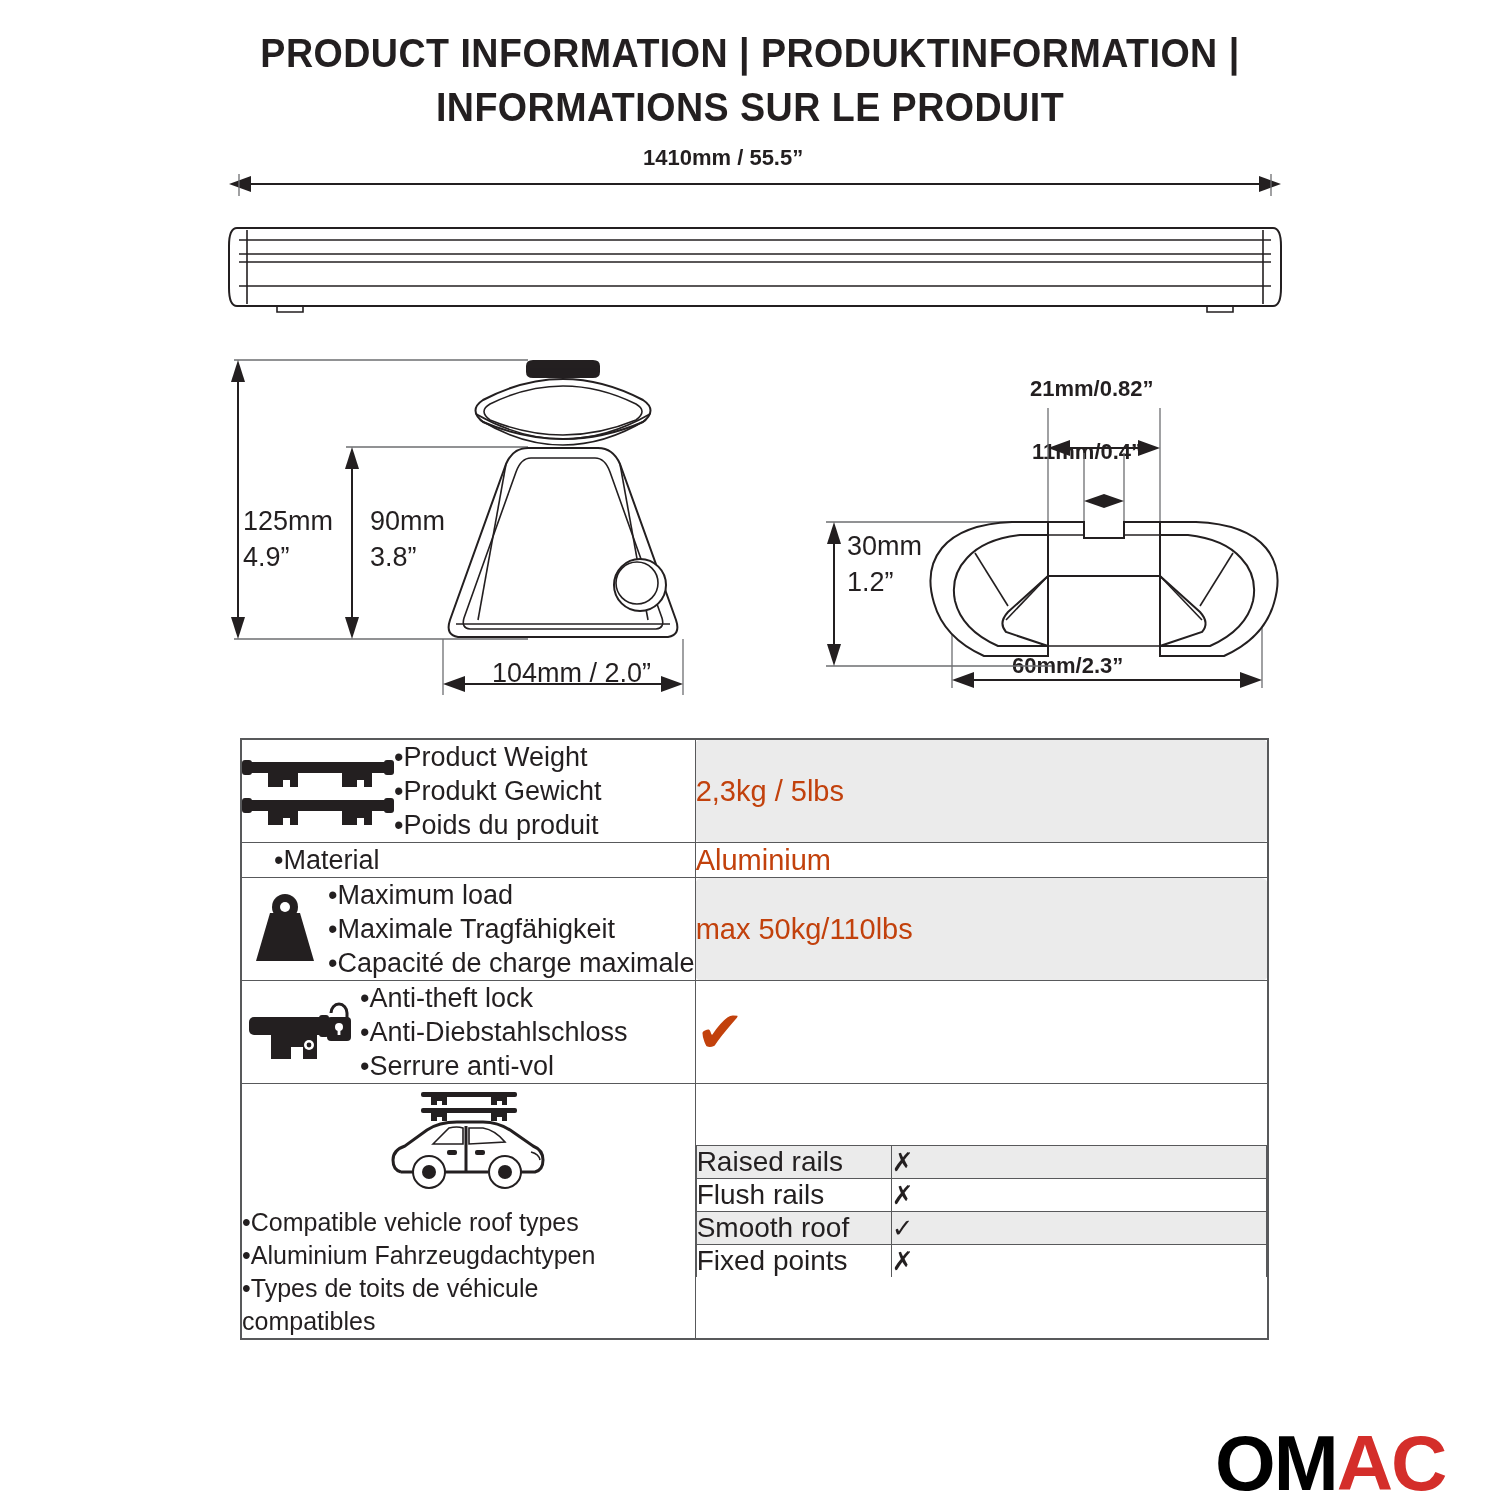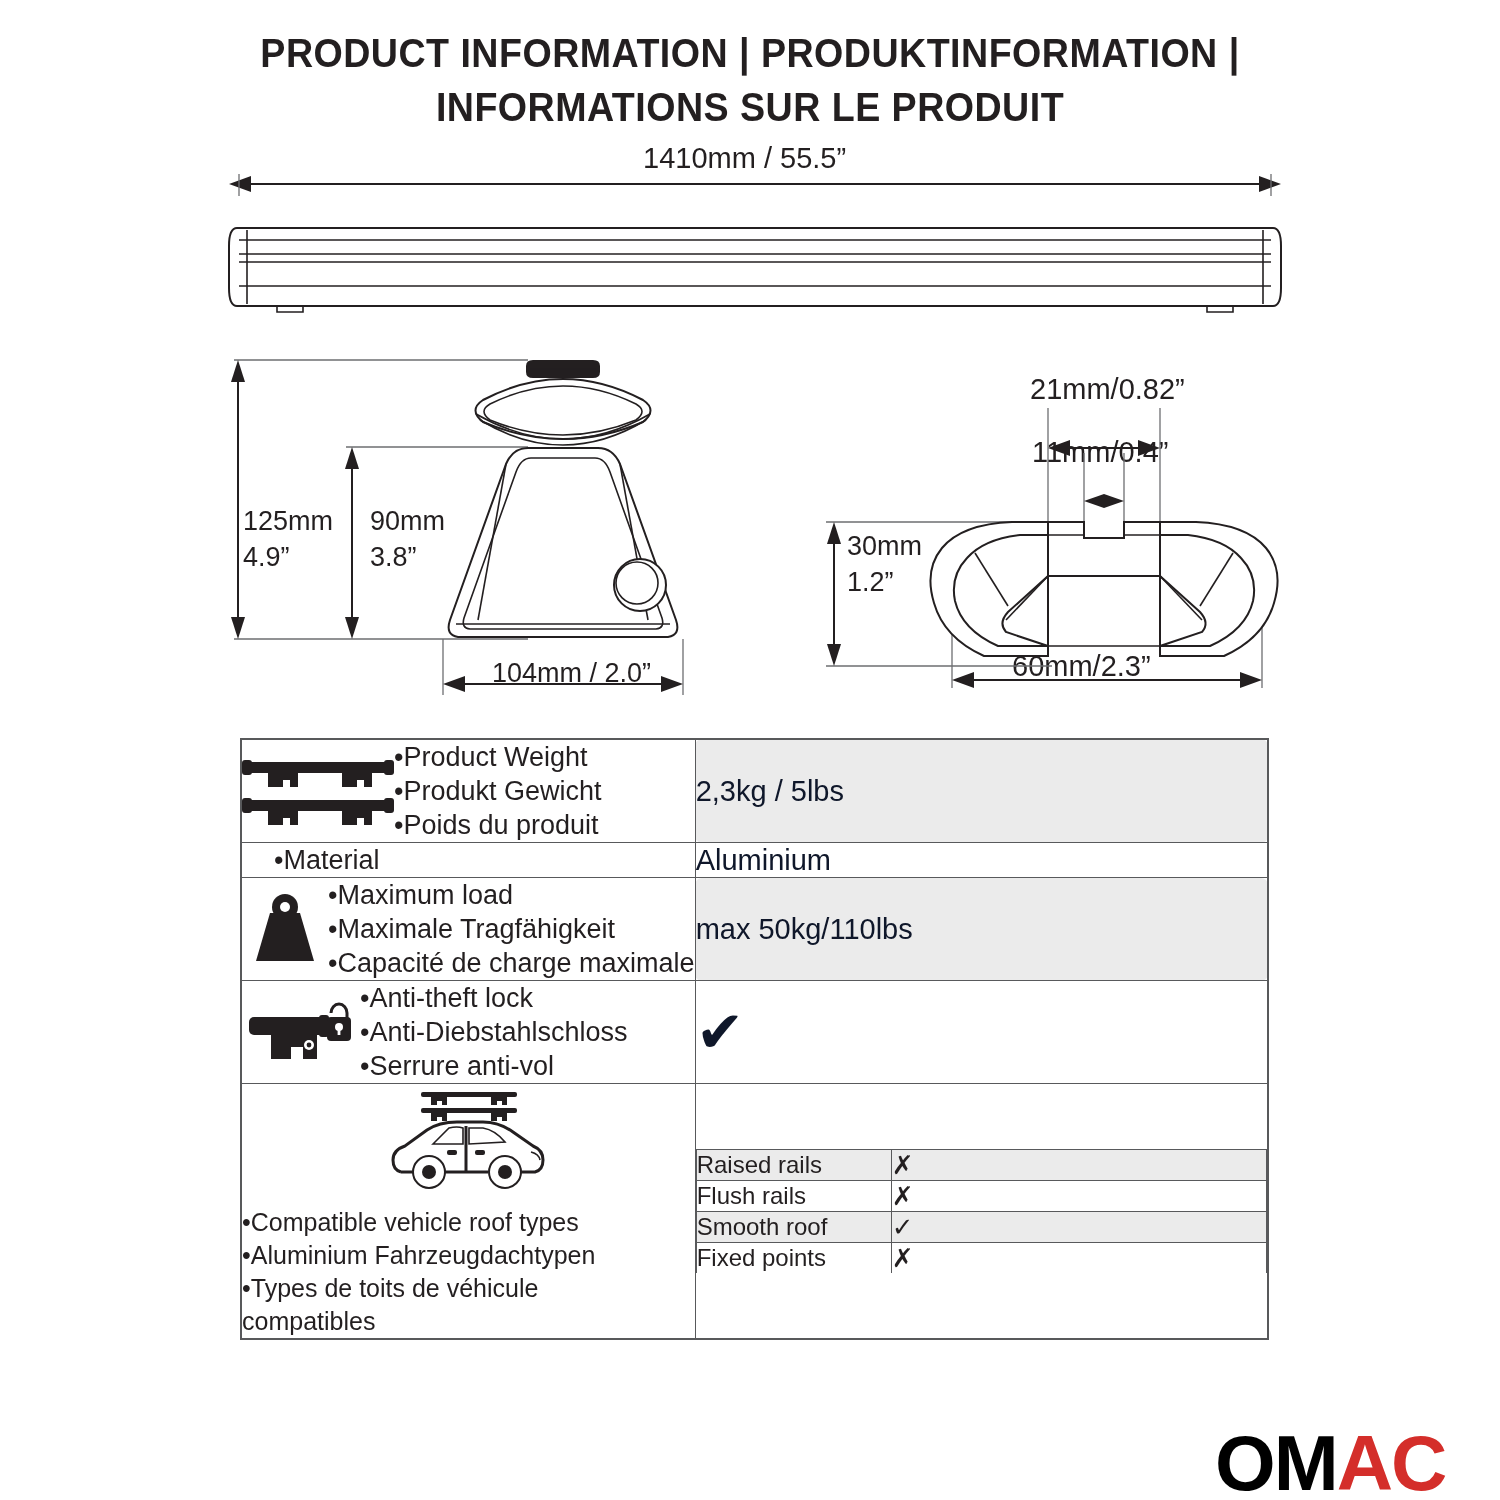--- a/index.html
+++ b/index.html
@@ -28,21 +28,21 @@
   }
 
   
   .dim {
     position: absolute;
     font-size: 27px;
     color: #231f20;
     white-space: pre-line;
     line-height: 36px;
   }
-  .dim.big { font-size: 29px; }
+  .dim.big { font-size: 22px; font-weight: bold; }
 
   
   svg.draw { position: absolute; overflow: visible; }
   .ln { fill: none; stroke: #231f20; stroke-width: 2; }
   .ln-thin { fill: none; stroke: #231f20; stroke-width: 1.6; }
   .ln-thick { fill: none; stroke: #231f20; stroke-width: 3; }
   .ext { fill: none; stroke: #6d6e71; stroke-width: 1.3; }
   .fillw { fill: #ffffff; stroke: #231f20; stroke-width: 2; }
   .fillk { fill: #231f20; stroke: none; }
 
@@ -55,31 +55,31 @@
     border-collapse: collapse;
     background: #fff;
   }
   #spec-table td {
     border: 1.6px solid #58595b;
     vertical-align: middle;
     padding: 0;
   }
   .shade { background: #ebebeb; }
   .label-cell { width: 453px; padding: 10px 6px 10px 14px; }
-  .value-cell { padding: 10px 0 10px 26px; font-size: 29px; color: #0f172a; border-radius: 7px; }
+  .value-cell { padding: 10px 0 10px 26px; font-size: 29px; color: #c2410c; border-radius: 7px; }
   .label-flex { display: flex; align-items: center; }
   .bullets { font-size: 27px; line-height: 34px; color: #231f20; }
   .bullets div { white-space: nowrap; }
   .icon-box { flex: 0 0 auto; display: flex; align-items: center; justify-content: center; }
 
   .sub-table { width: 100%; border-collapse: collapse; }
   .sub-table td { border: 1.6px solid #58595b; }
   .sub-table td.first { border-left: none; }
   .sub-table td.rightmost { border-right: none; }
-  .sub-name { width: 195px; padding: 18px 0 18px 18px; font-size: 24px; }
+  .sub-name { width: 195px; padding: 18px 0 18px 18px; font-size: 28px; }
   .sub-mark { padding: 18px 0 18px 20px; font-size: 26px; font-weight: bold; }
   .mark-x { font-family: "DejaVu Sans", sans-serif; font-weight: bold; }
 
   .compat-cell { padding: 14px 6px 14px 10px; text-align: center; }
   .compat-bullets { font-size: 25px; line-height: 33px; text-align: left; margin-top: 10px; }
   .compat-bullets div { white-space: nowrap; }
 
   .check-big { font-size: 58px; line-height: 58px; font-weight: bold;
                font-family: "DejaVu Sans", sans-serif; }
 

